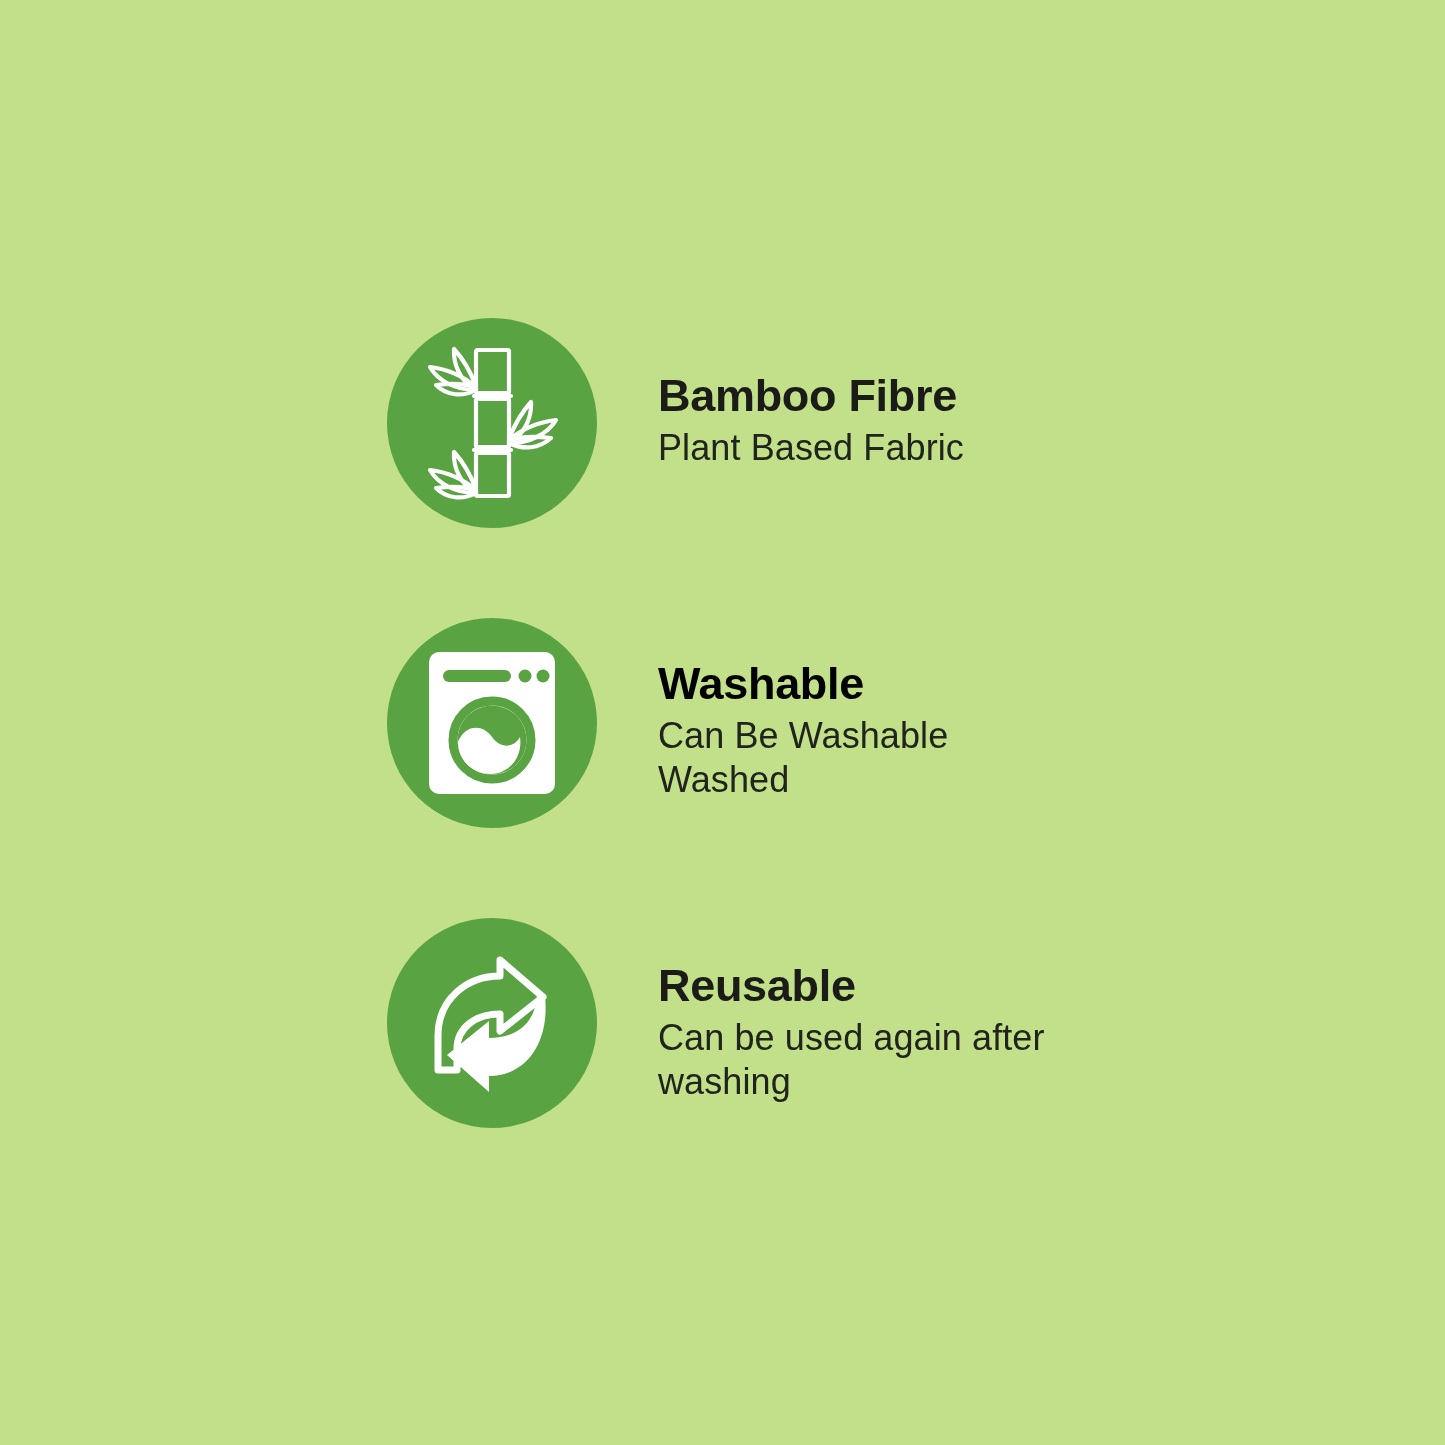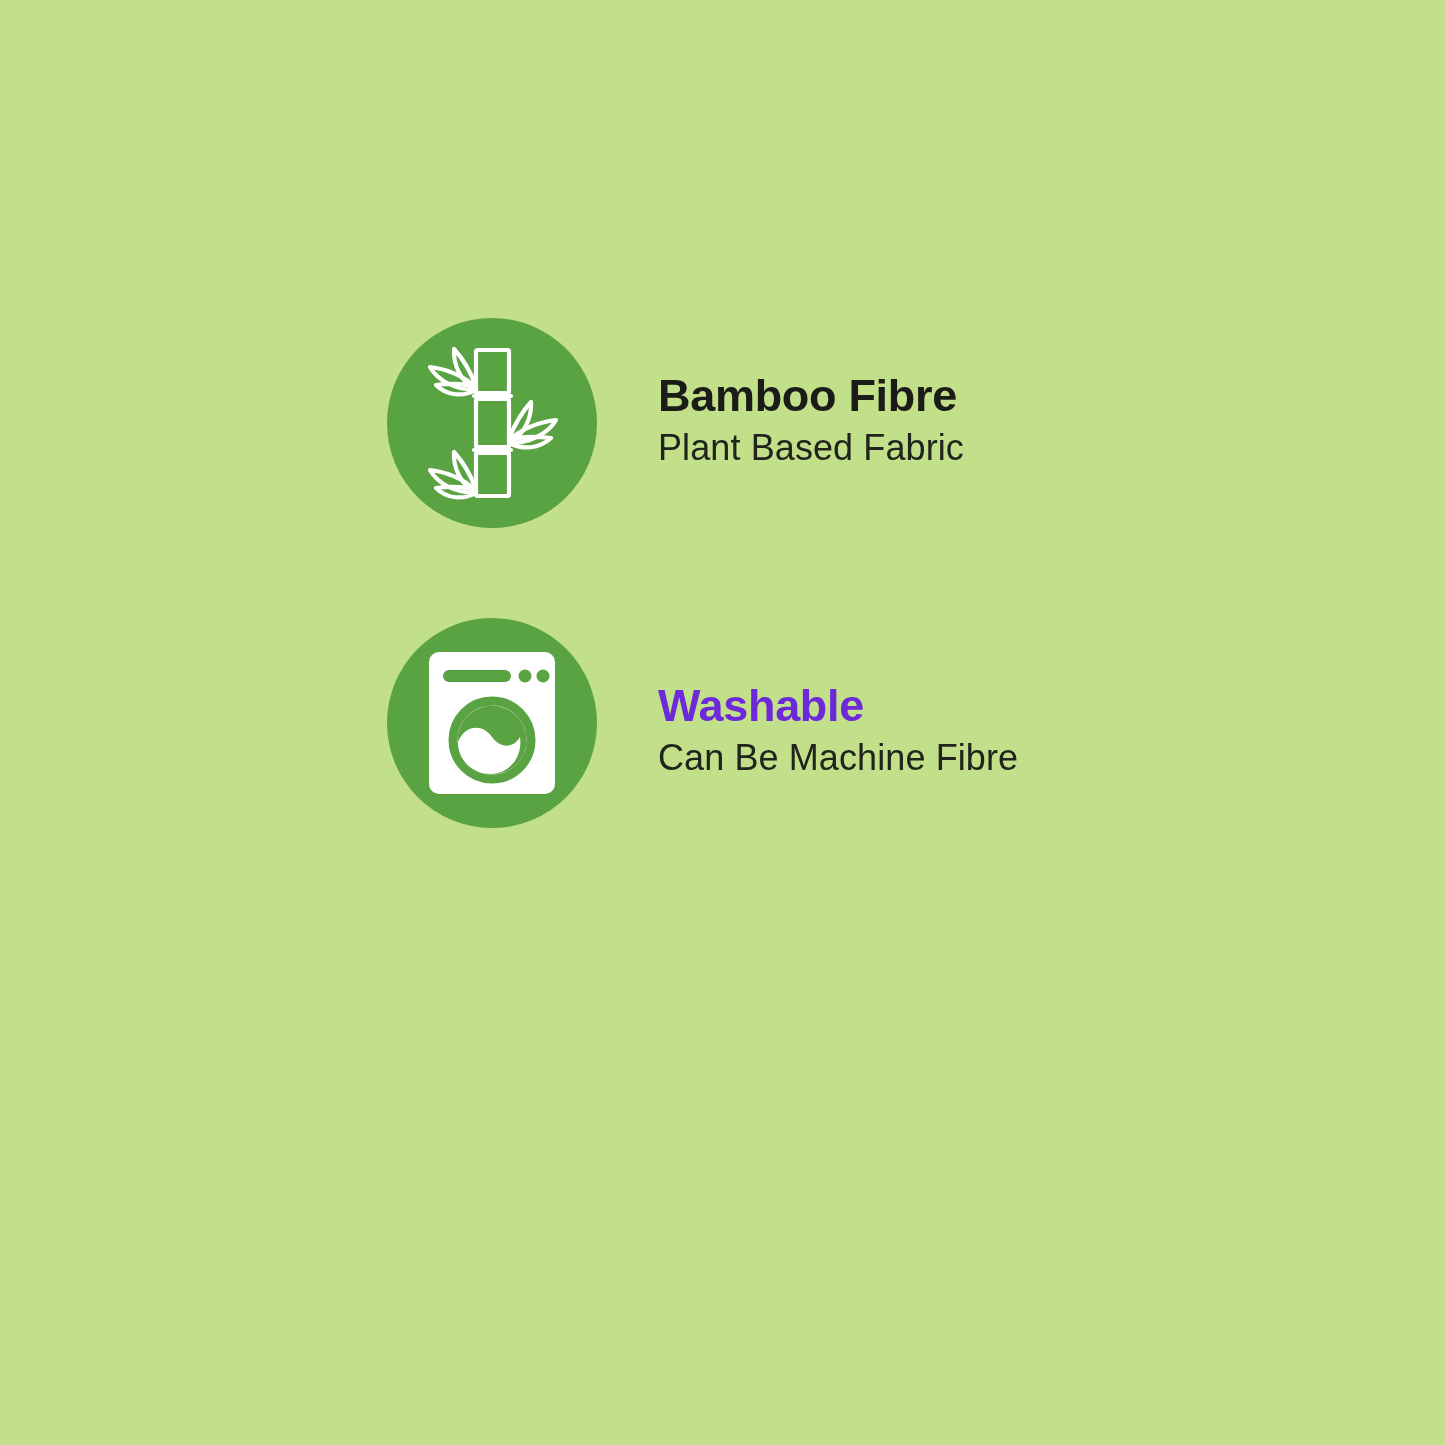--- a/index.html
+++ b/index.html
@@ -134,20 +134,38 @@
 
             <circle cx="63" cy="88" r="39" fill="none" stroke="#5aa343" stroke-width="9"></circle>
             <circle cx="63" cy="88" r="34.5" fill="#5aa343"></circle>
 
             <path d="M29 90 C 36 72 54 72 63 85 C 71 96 84 97 91 85
                      C 94 105 80 122 62 122 C 43 122 29 108 29 90 Z" fill="#ffffff"></path>
           </svg>
         </span>
       </div>
       <div class="feature-text">
-        <div class="feature-title" style="color: #6d28d9;">Washable</div>
-        <div class="feature-sub" style="color: rgb(32, 36, 28);">Can Be Machine Fibre</div>
+        <div class="feature-title" style="color: #000000;">Washable</div>
+        <div class="feature-sub" style="color: rgb(32, 36, 28);">Can Be Washable Washed</div>
       </div>
     </div>
 
+    <div class="feature-row row-2">
+      <div class="icon-circle" style="background: rgb(90, 163, 67);">
+        <span>
+          <svg width="142" height="142" viewBox="0 0 142 142">
+
+            <path d="M17 118 L17 84 C 17 46 47 24 79 24 L79 8 L122 45 L79 79 L79 62
+                     C 53 62 36 77 36 97 L36 118 Z" fill="none" stroke="#ffffff" stroke-width="7" stroke-linejoin="round" stroke-linecap="round"></path>
+
+            <path d="M124 44 C 129 92 104 124 68 124 L68 140 L26 103 L68 69 L68 86
+                     C 97 86 114 70 116 44 Z" fill="#ffffff"></path>
+          </svg>
+        </span>
+      </div>
+      <div class="feature-text">
+        <div class="feature-title" style="color: rgb(27, 28, 24);">Reusable</div>
+        <div class="feature-sub" style="color: rgb(32, 36, 28);">Can be used again after washing</div>
+      </div>
+    </div>
 
   </div>
 </div>
 
 </body></html>

